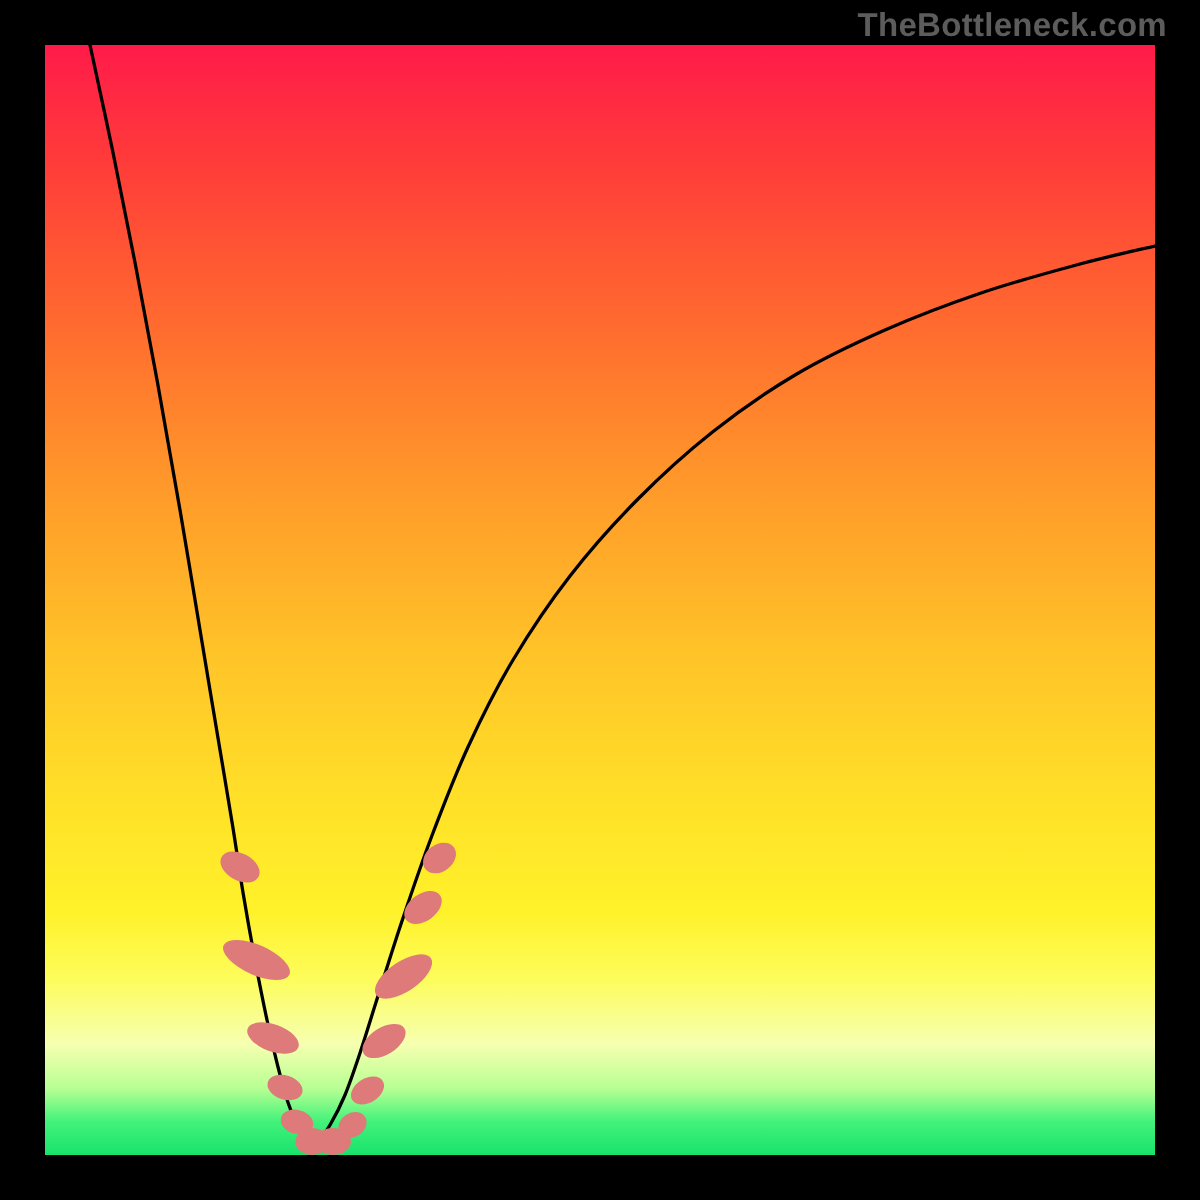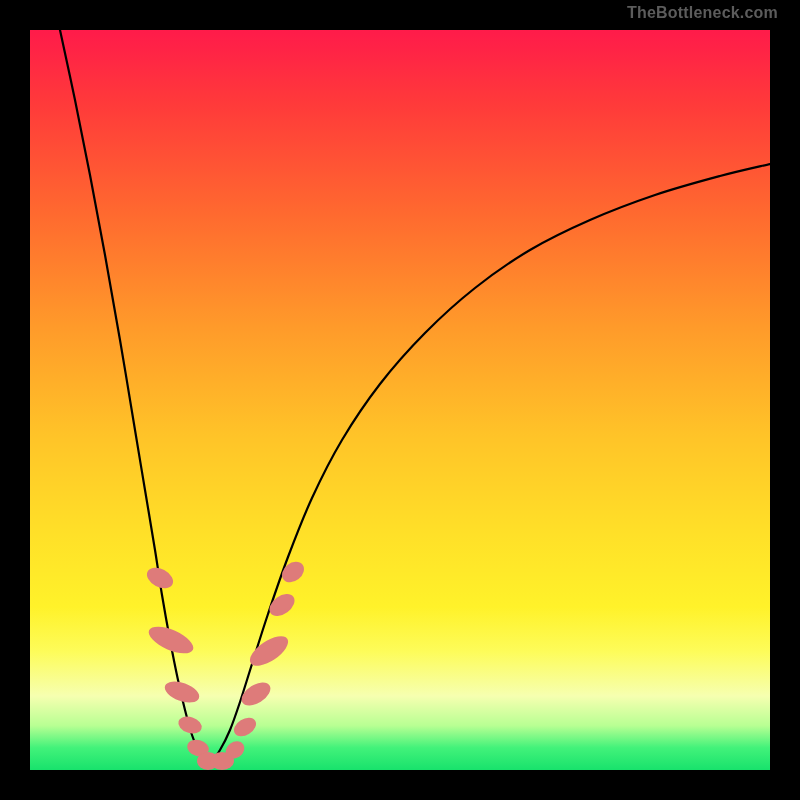--- a/index.html
+++ b/index.html
@@ -29,21 +29,21 @@
       #b8ff93 94%,
       #42f27a 97%,
       #18e26c 100%
     );
   }
   .watermark {
     position: absolute;
     top: 4px;
     right: 22px;
     font-family: Arial, Helvetica, sans-serif;
-    font-size: 16px;
+    font-size: 22px;
     font-weight: 600;
     color: #5c5c5c;
     letter-spacing: 0.2px;
   }
   svg.plot {
     position: absolute;
     left: 0;
     top: 0;
     width: 740px;
     height: 740px;

